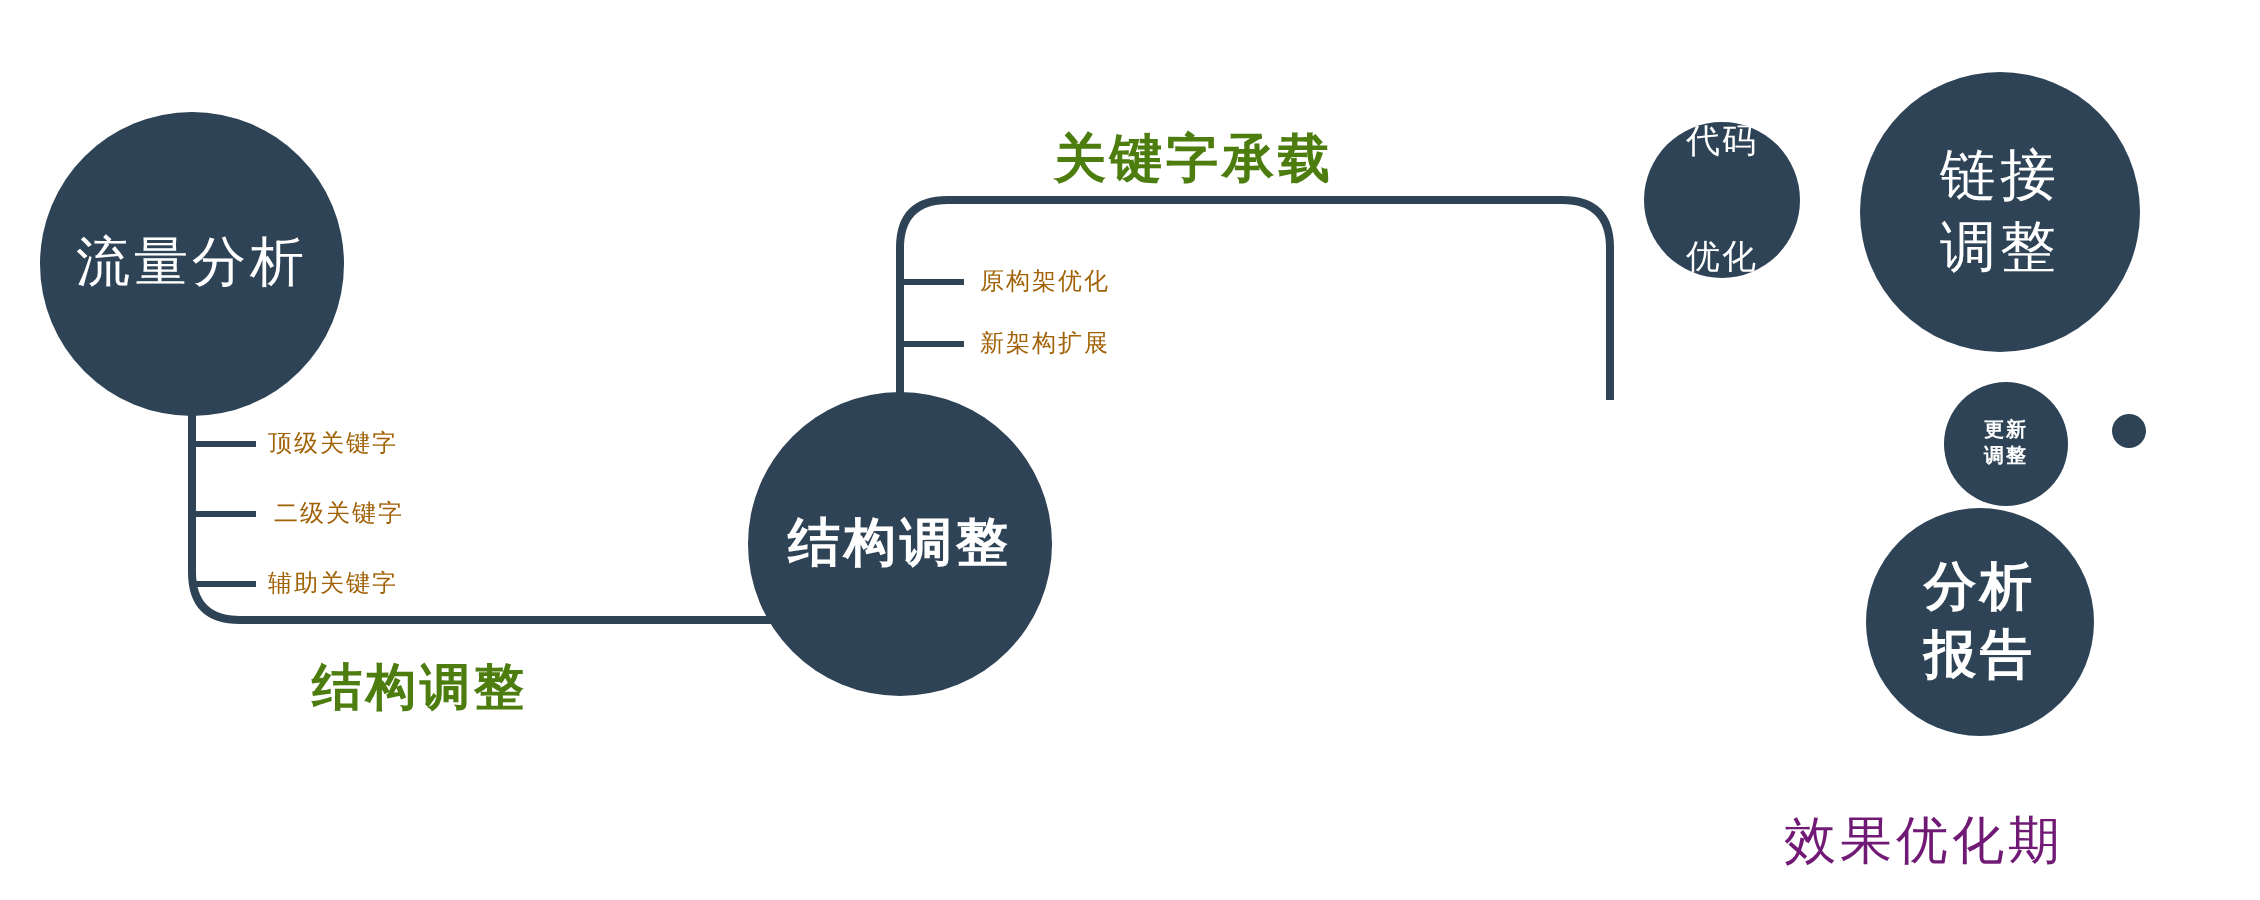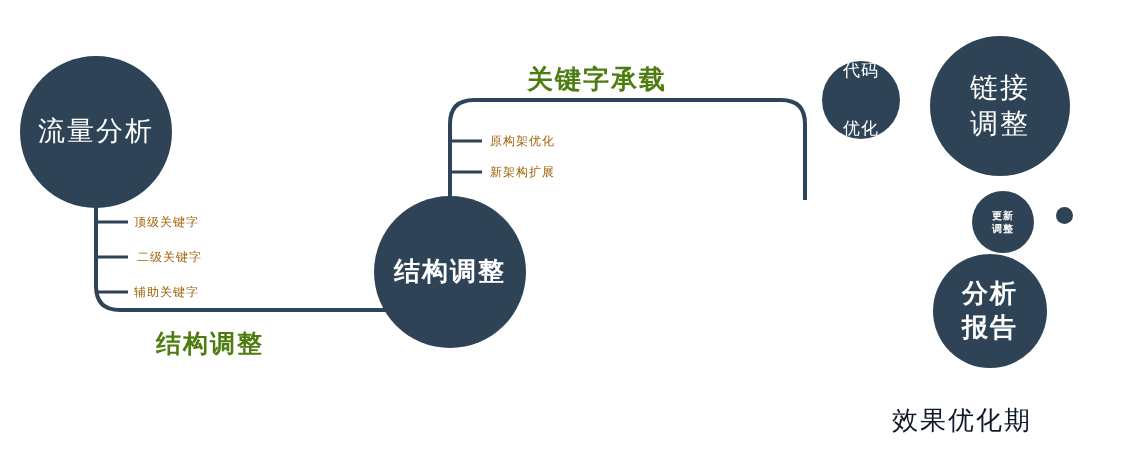--- a/index.html
+++ b/index.html
@@ -60,21 +60,21 @@
     white-space:nowrap;
     letter-spacing:2px;
   }
   .el-keyword { left:527px; top:62px;  font-size:26px; font-weight:600; }
   .el-user    { left:156px; top:327px; font-size:25px; font-weight:700; }
 
   .caption {
     position:absolute;
     left:892px; top:403px;
     font-size:26px;
-    color:#0f172a;
+    color:#701a75;
     letter-spacing:2px;
     white-space:nowrap;
   }
 </style>
 </head>
 <body>
 
 <div class="stage">
 
   <svg class="connectors" viewBox="0 0 1130 450" xmlns="http://www.w3.org/2000/svg" aria-hidden="true">

